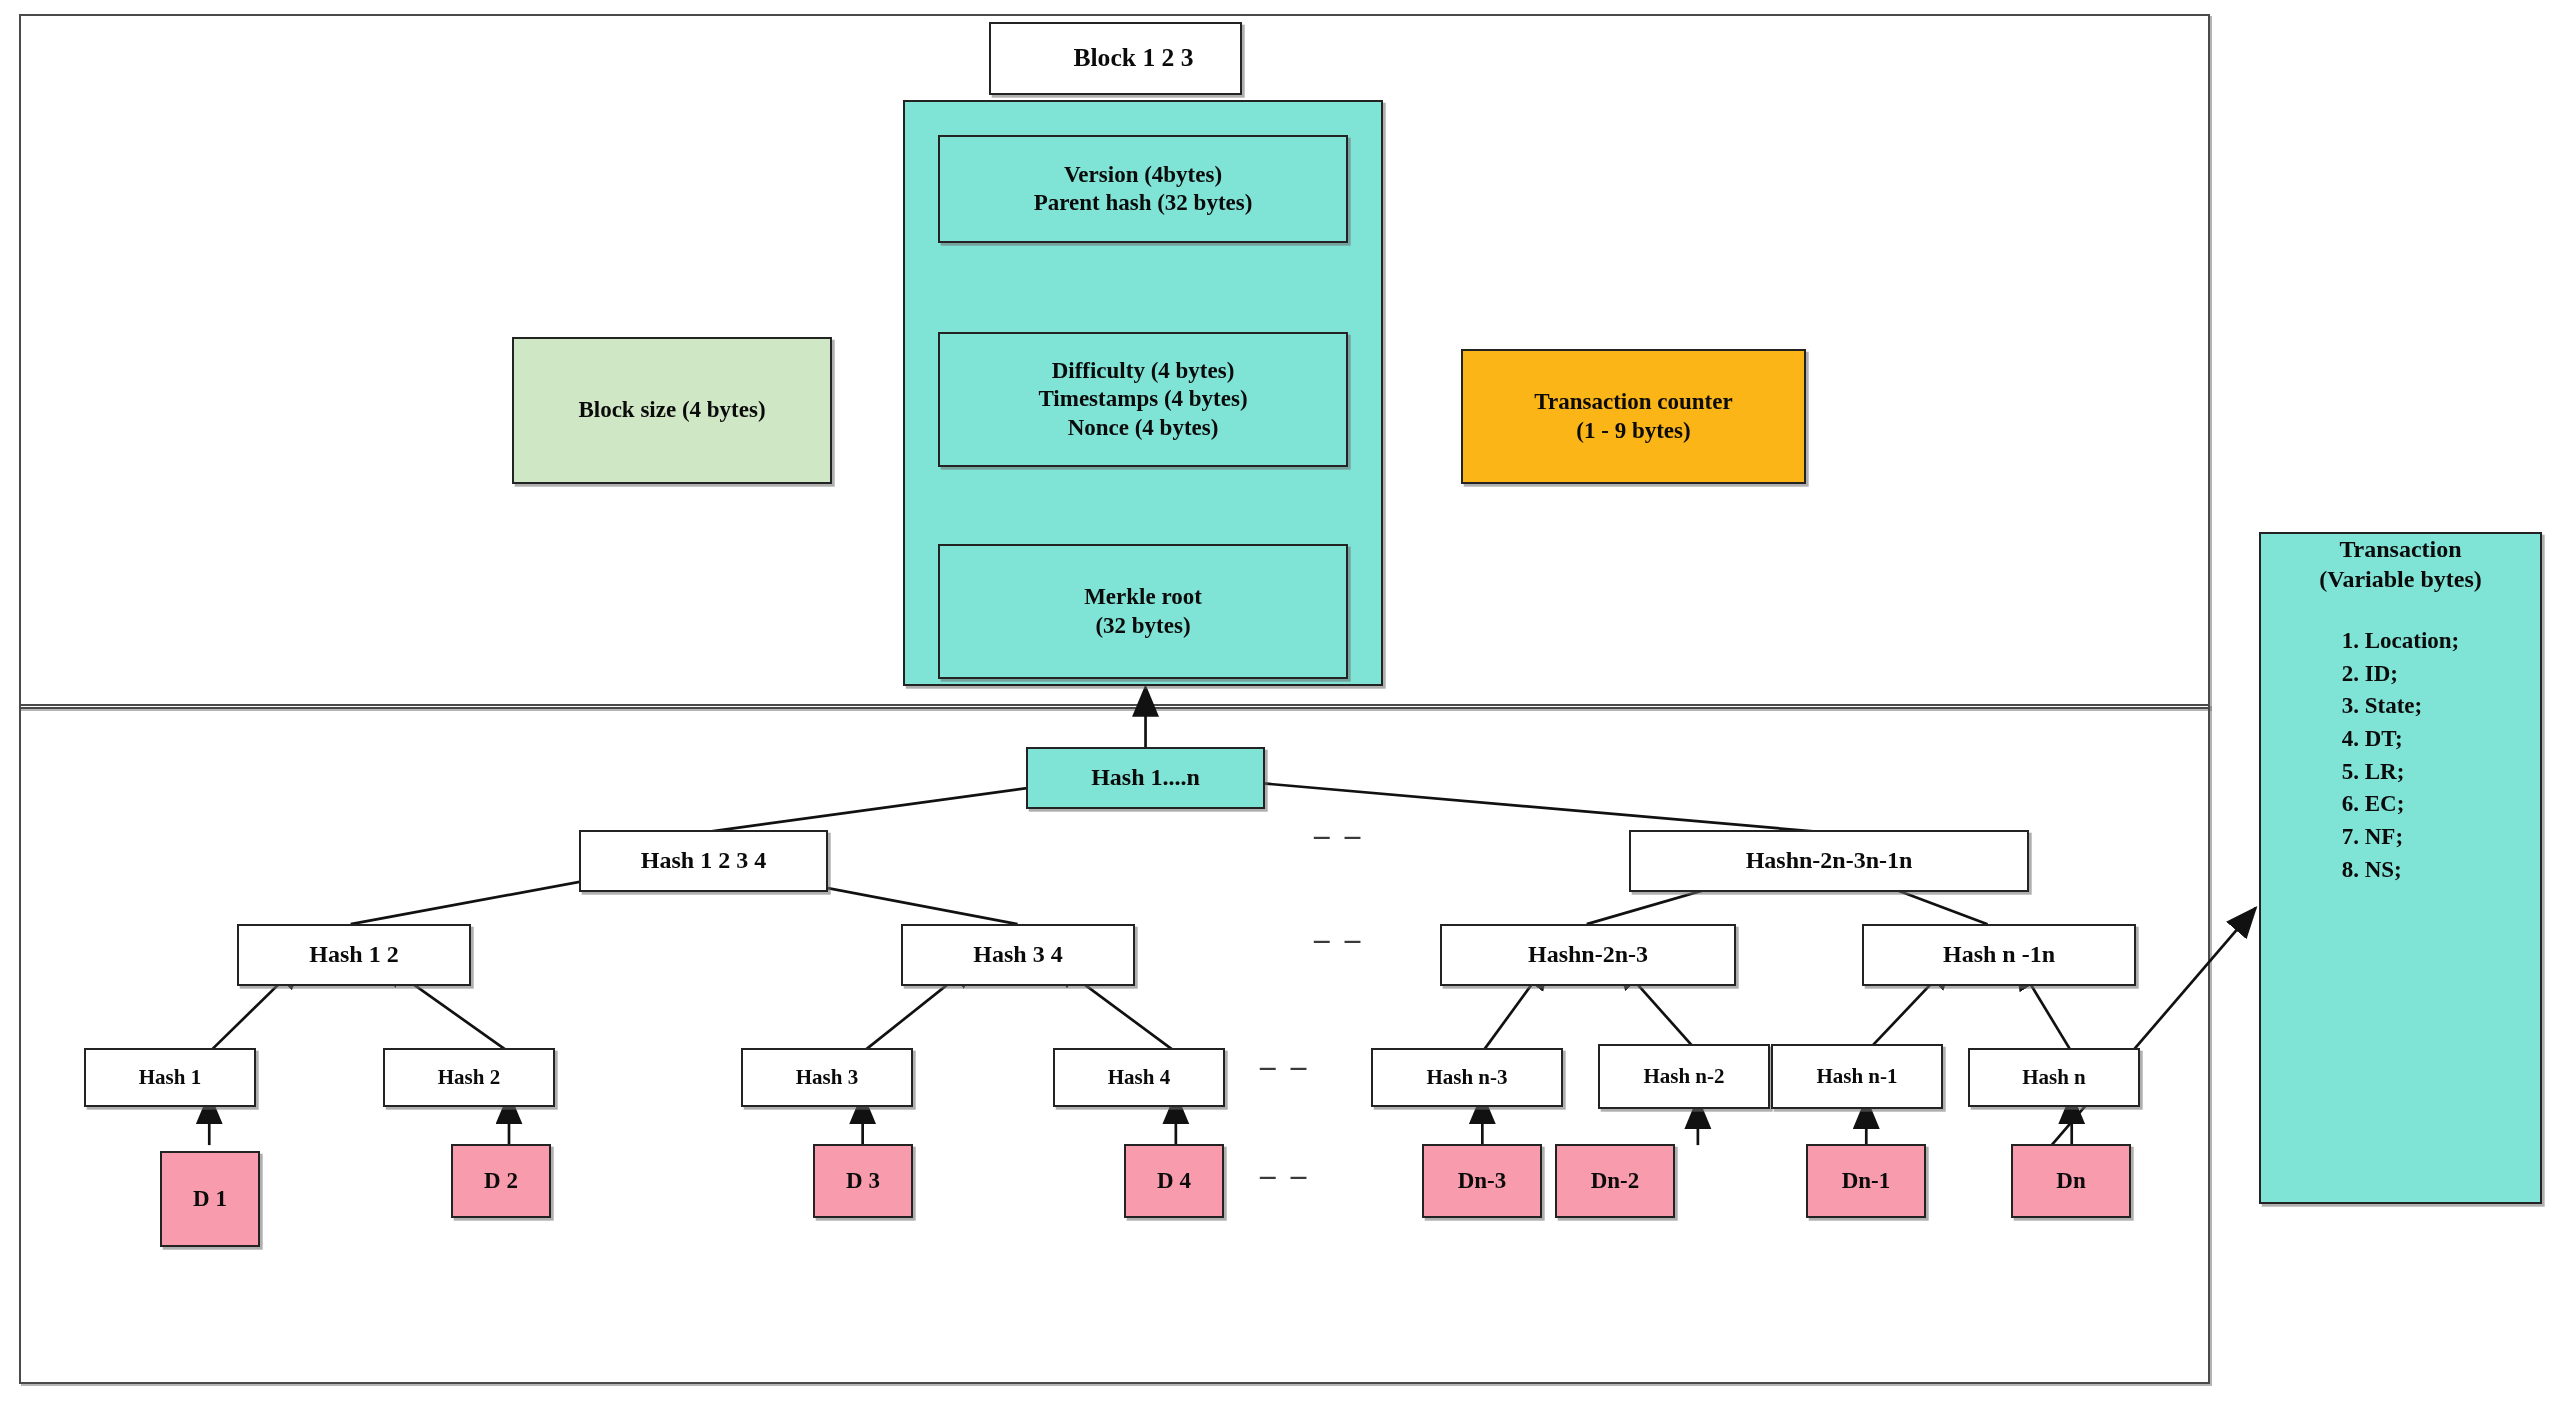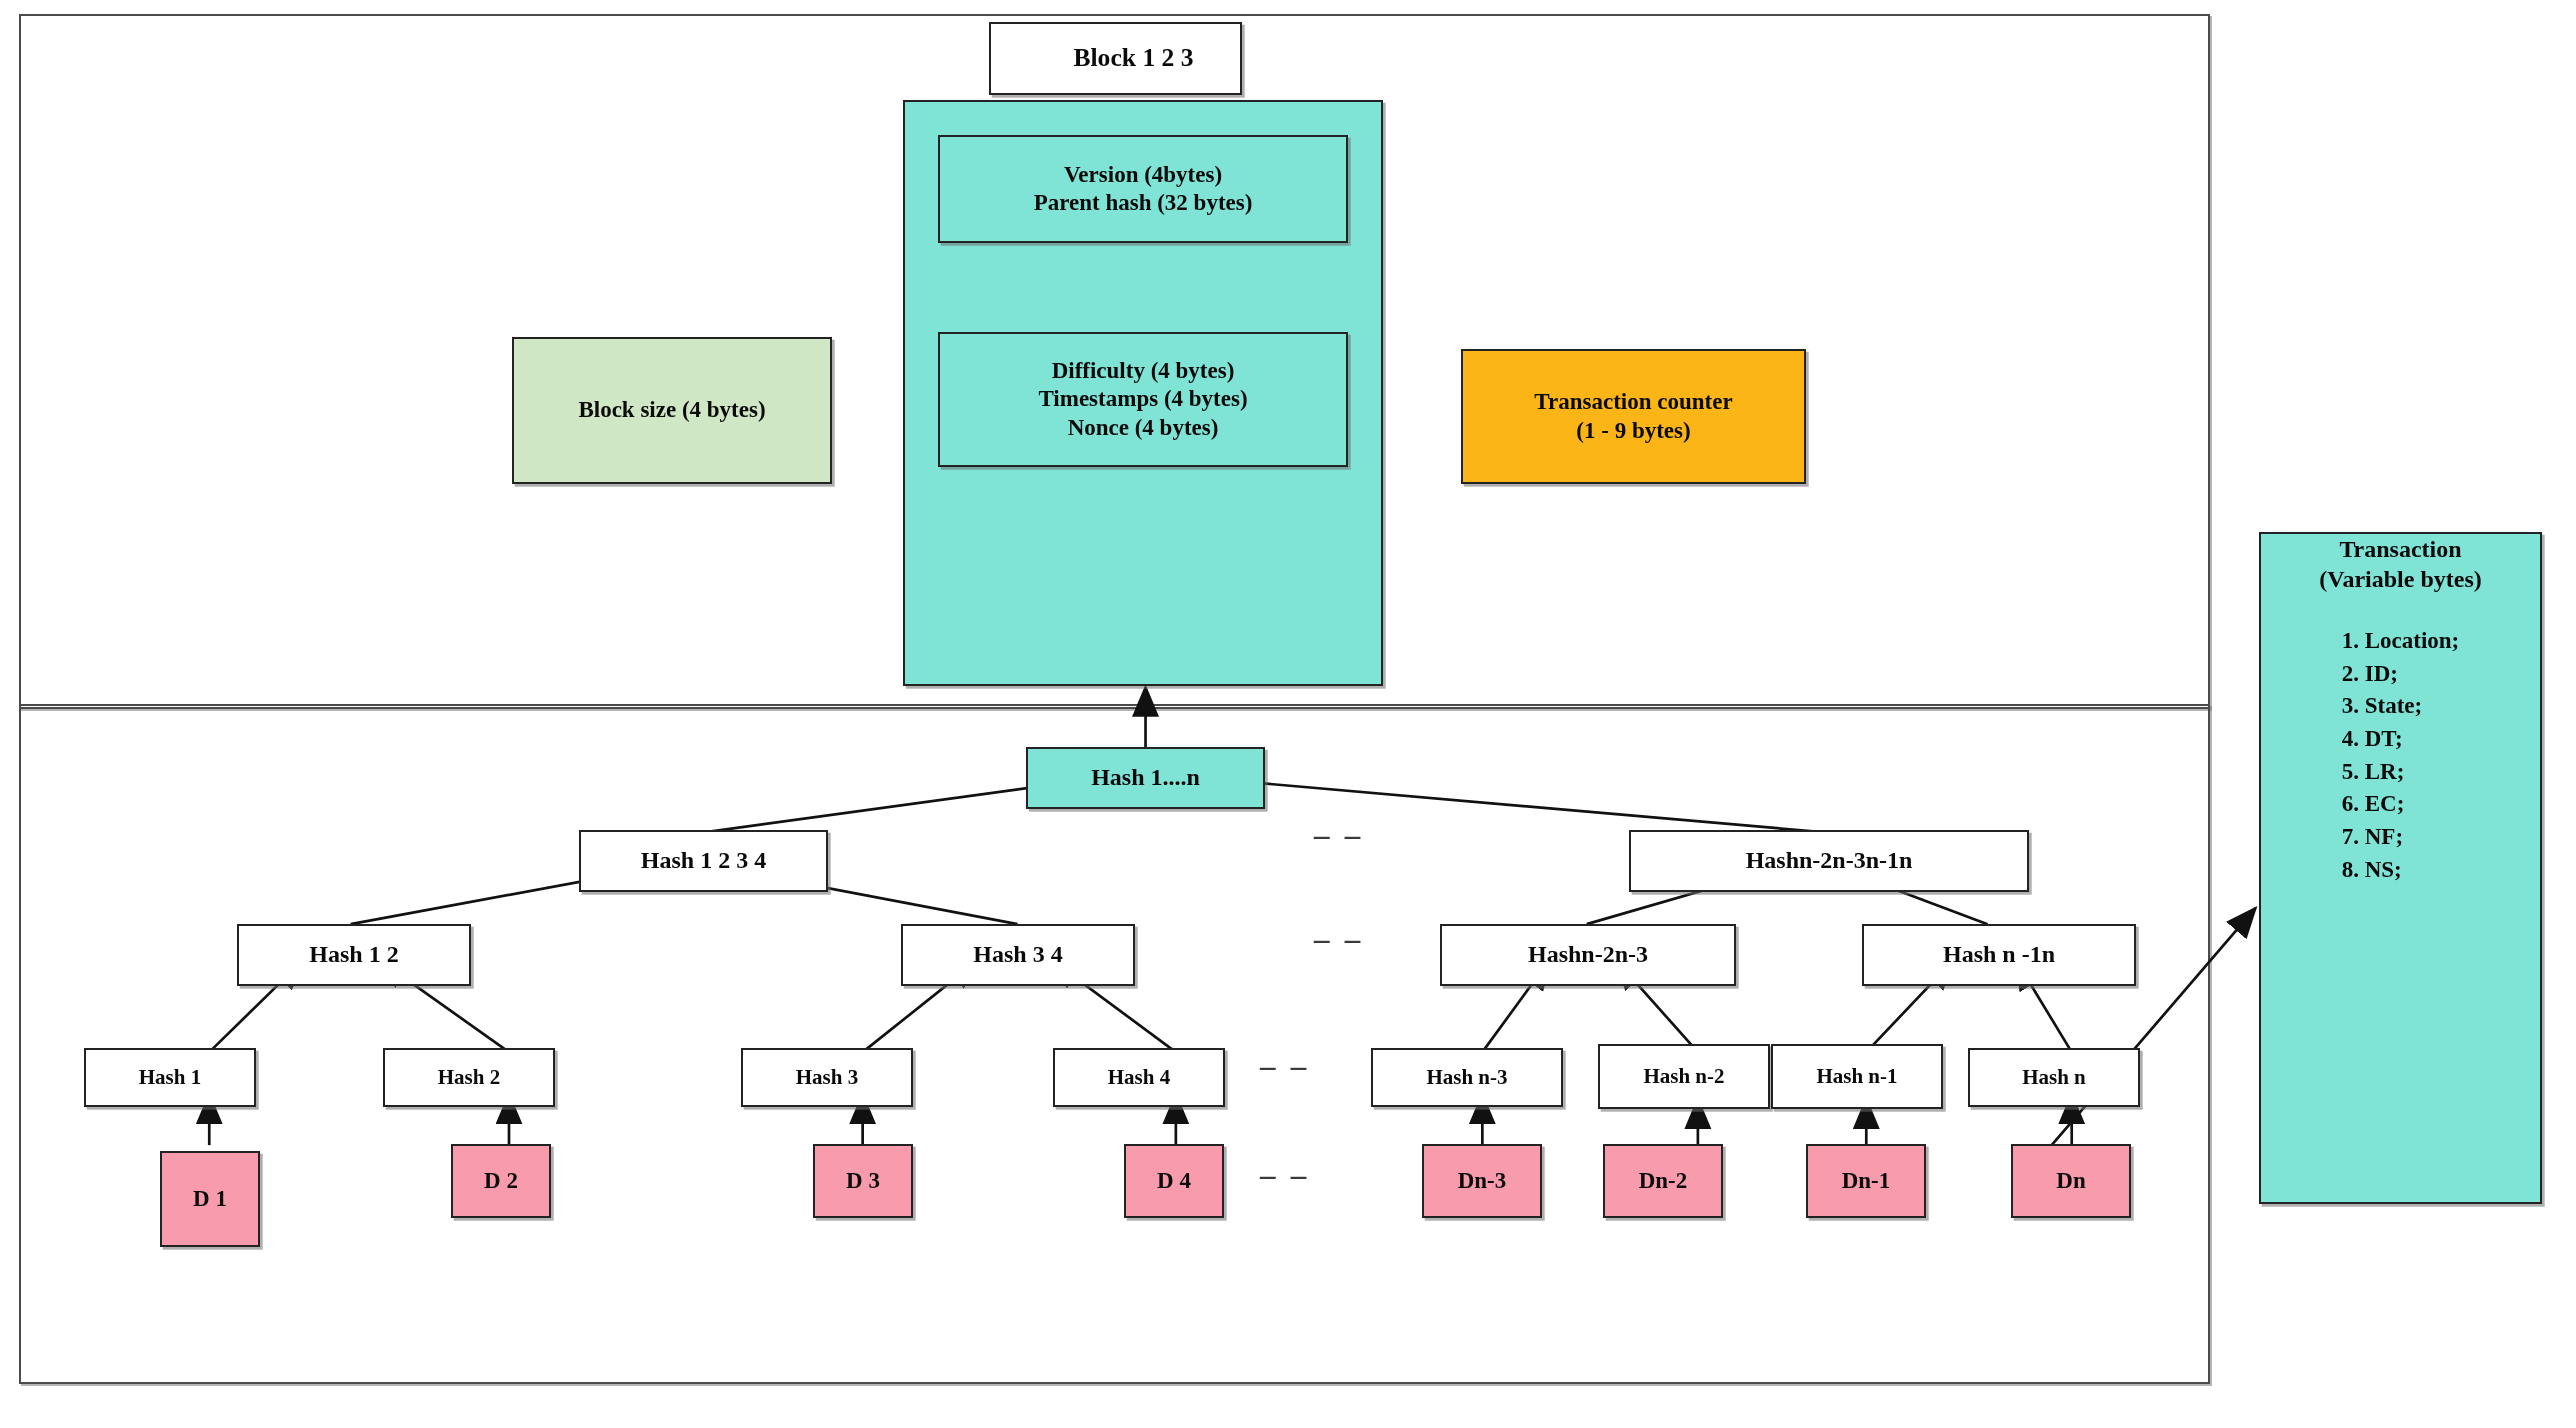--- a/index.html
+++ b/index.html
@@ -112,20 +112,24 @@
     <span>Version (4bytes)</span>
     <span>Parent hash (32 bytes)</span>
   </div>
 
   <div class="box teal thin t-block" style="left:938px;top:332px;width:410px;height:135px;flex-direction:column;">
     <span>Difficulty (4 bytes)</span>
     <span>Timestamps (4 bytes)</span>
     <span>Nonce (4 bytes)</span>
   </div>
 
+  <div class="box teal thin t-block" style="left:938px;top:544px;width:410px;height:135px;flex-direction:column;">
+    <span>Merkle root</span>
+    <span>(32 bytes)</span>
+  </div>
 
   <div class="box green t-block" style="left:512px;top:337px;width:320px;height:147px;">
     <span>Block size (4 bytes)</span>
   </div>
 
   <div class="box orange t-block" style="left:1461px;top:349px;width:345px;height:135px;flex-direction:column;">
     <span>Transaction counter</span>
     <span>(1 - 9 bytes)</span>
   </div>
 
@@ -186,21 +190,21 @@
   </div>
   <div class="box pink t-data" style="left:813px;top:1144px;width:100px;height:74px;">
     <span>D 3</span>
   </div>
   <div class="box pink t-data" style="left:1124px;top:1144px;width:100px;height:74px;">
     <span>D 4</span>
   </div>
   <div class="box pink t-data" style="left:1422px;top:1144px;width:120px;height:74px;">
     <span>Dn-3</span>
   </div>
-  <div class="box pink t-data" style="left:1603px;top:1144px;width:120px;height:74px;justify-content:center;">
+  <div class="box pink t-data" style="left:1555px;top:1144px;width:120px;height:74px;justify-content:center;">
     <span>Dn-2</span>
   </div>
   <div class="box pink t-data" style="left:1806px;top:1144px;width:120px;height:74px;">
     <span>Dn-1</span>
   </div>
   <div class="box pink t-data" style="left:2011px;top:1144px;width:120px;height:74px;">
     <span>Dn</span>
   </div>
 
   <div class="dash" style="left:1314px;top:819px;">– –</div>

